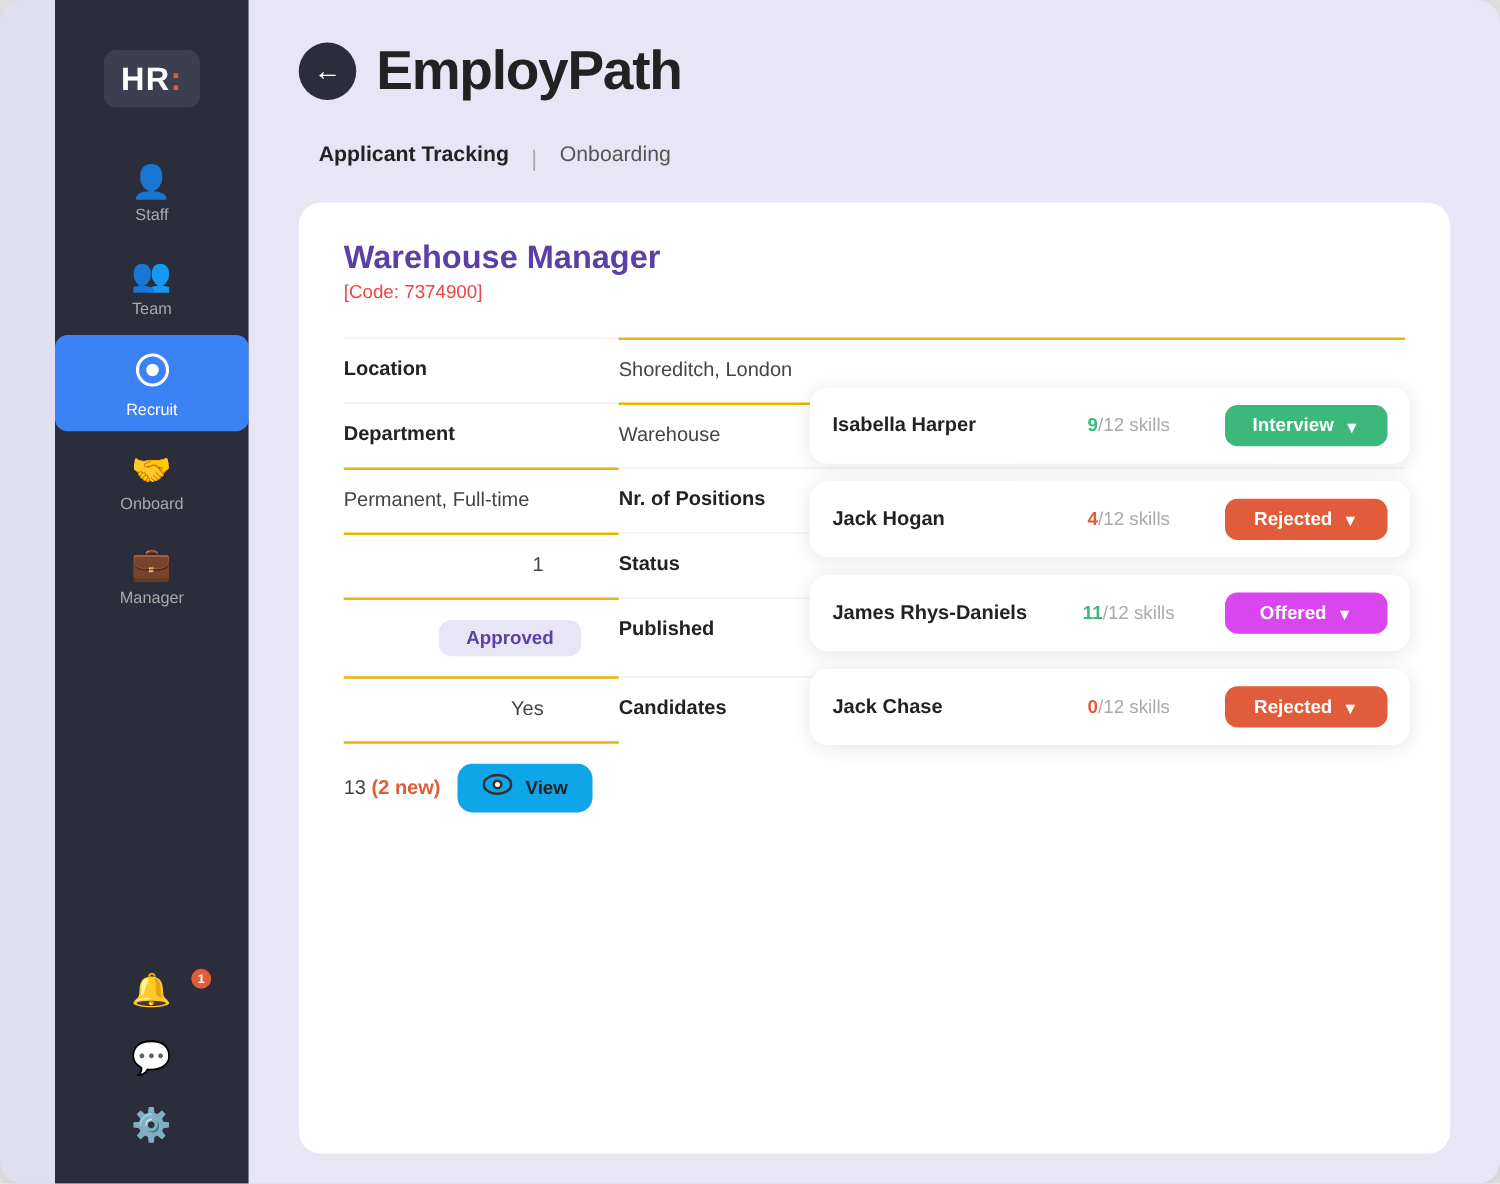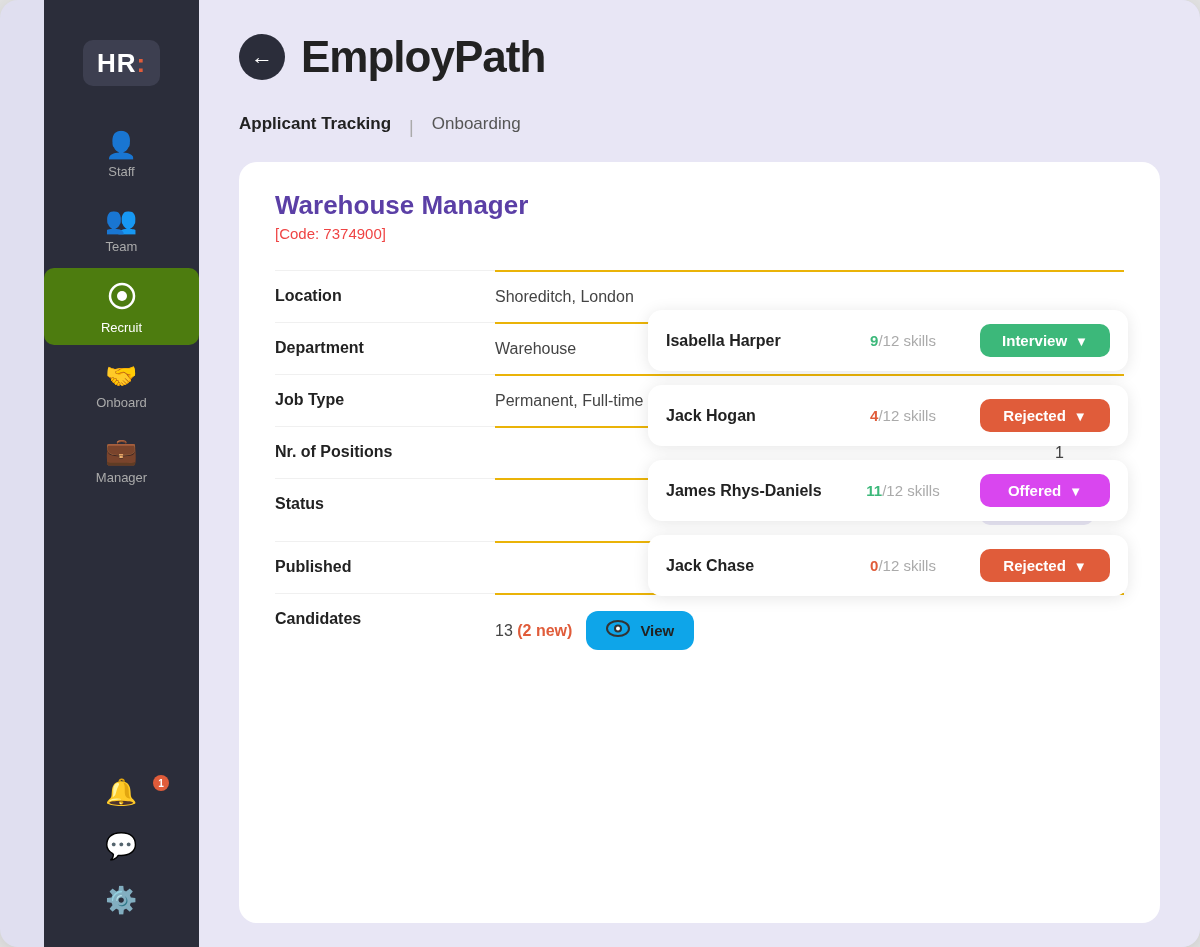--- a/index.html
+++ b/index.html
@@ -63,21 +63,21 @@
       padding: 14px 0 10px 0;
       cursor: pointer;
       color: #aaa;
       font-size: 13px;
       gap: 6px;
       border-radius: 10px;
       transition: background 0.15s;
       position: relative;
     }
     .nav-item.active {
-      background: #4d7c0f;
+      background: #3b82f6;
       color: #fff;
     }
     .nav-item .nav-icon {
       font-size: 26px;
       line-height: 1;
     }
     .nav-item .nav-label {
       font-size: 13px;
       font-weight: 500;
     }
@@ -140,20 +140,21 @@
       font-weight: 700;
       color: #222;
       letter-spacing: -1px;
     }
     .tabs-bar {
       display: flex;
       align-items: flex-end;
       gap: 0;
       margin-bottom: 24px;
       border-bottom: none;
+      margin-left: 16px;
     }
     .tab {
       font-size: 17px;
       color: #555;
       padding: 4px 0;
       cursor: pointer;
       font-weight: 500;
     }
     .tab.active { color: #222; font-weight: 600; }
     .tab-divider {
@@ -365,21 +366,20 @@
       <div class="job-code">[Code: 7374900]</div>
 
       <div class="details-grid">
 
         <div class="detail-label">Location</div>
         <div class="detail-value">Shoreditch, London</div>
 
         <div class="detail-label">Department</div>
         <div class="detail-value">Warehouse</div>
 
-        <div class="detail-label">Job Type</div>
         <div class="detail-value">Permanent, Full-time</div>
 
         <div class="detail-label">Nr. of Positions</div>
         <div class="detail-value" style="justify-content: flex-end; padding-right: 60px;">1</div>
 
         <div class="detail-label">Status</div>
         <div class="detail-value" style="justify-content: flex-end; padding-right: 30px;">
           <span class="status-badge">Approved</span>
         </div>
 

